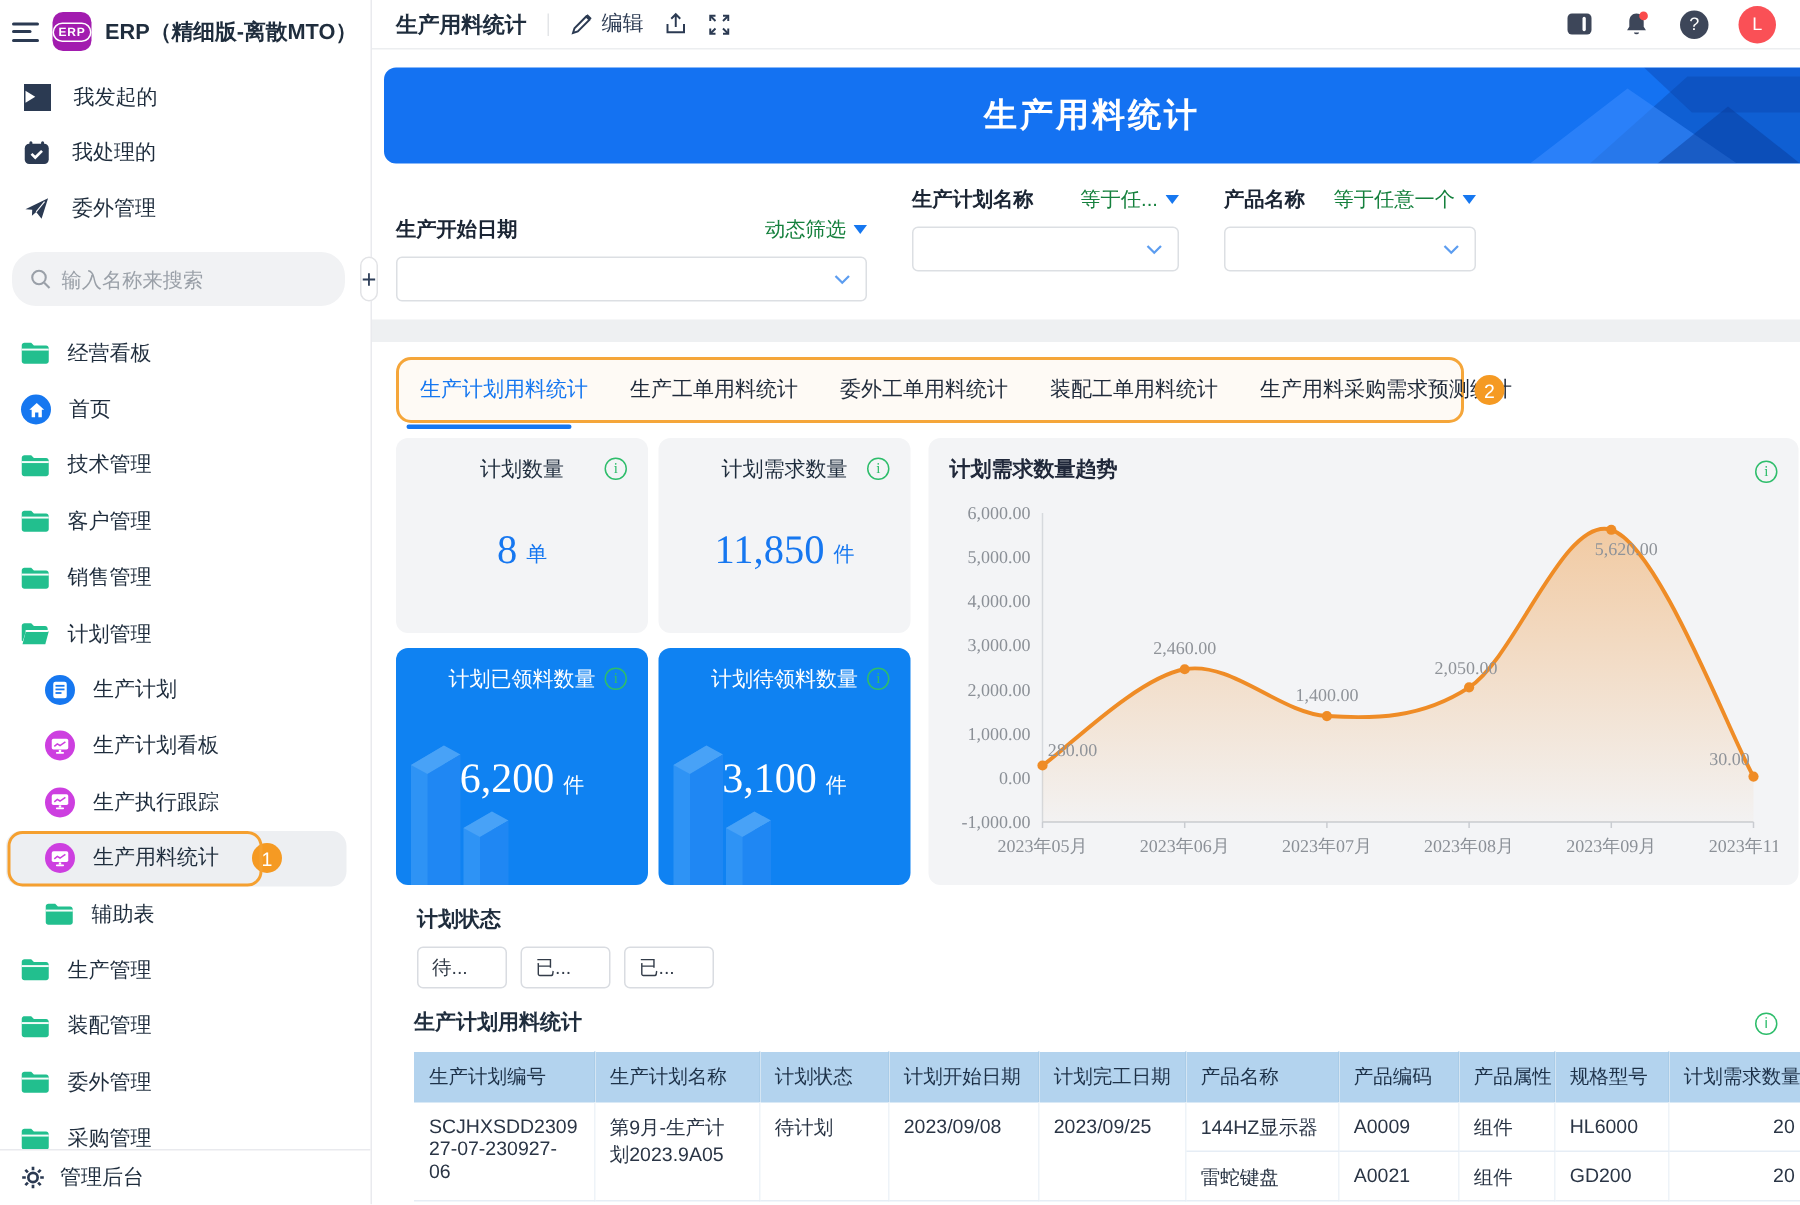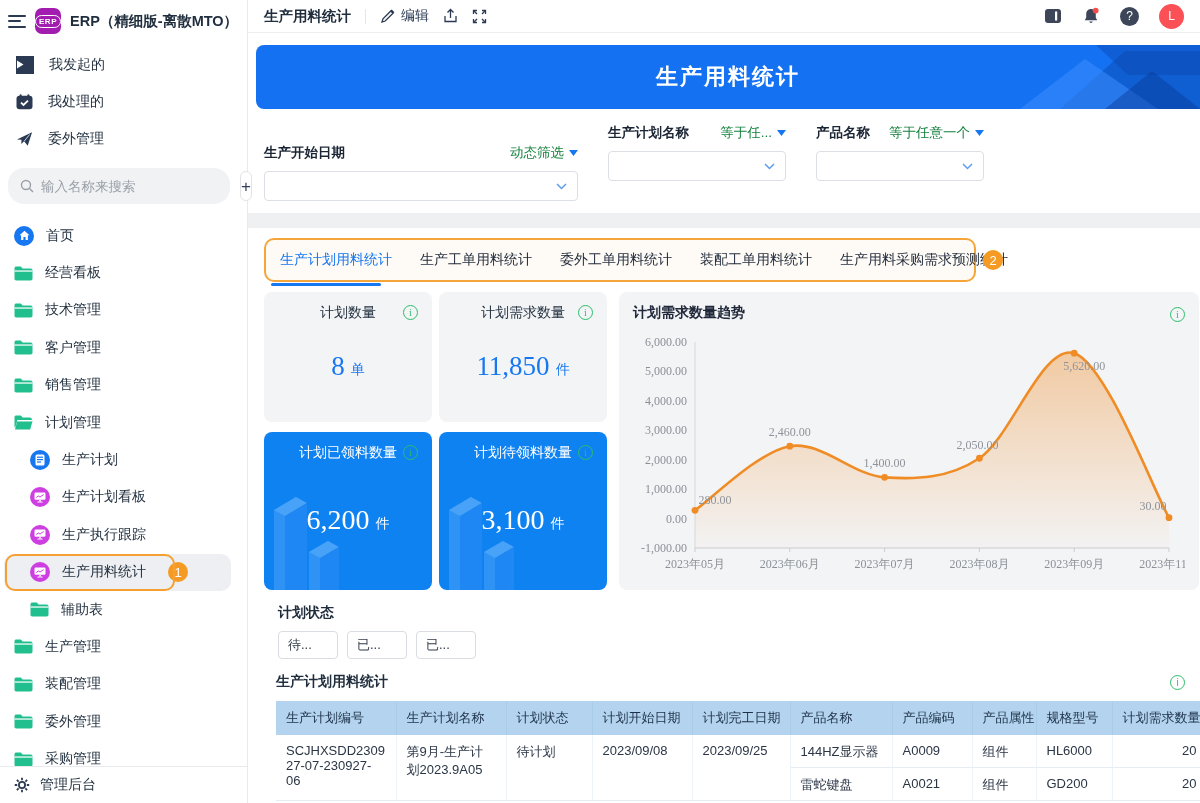--- a/index.html
+++ b/index.html
@@ -146,33 +146,33 @@
             <circle cx="6" cy="6" r="4.5" stroke="#9aa0a8" stroke-width="1.4" fill="none"></circle>
             <path d="M9.5 9.5 L13 13" stroke="#9aa0a8" stroke-width="1.4"></path>
           </svg>
         <input class="search-input" placeholder="输入名称来搜索" style="">
       </div>
       <div class="add-btn">+</div>
     </div>
 
     <nav class="menu" id="sidebar-menu">
         <div class="menu-item">
+          <svg width="19" height="15" viewBox="0 0 19 15">
+            <path d="M0.5 2.2 C0.5 1.2 1.3 0.5 2.3 0.5 H6.8 L8.6 2.4 H16.7 C17.7 2.4 18.5 3.2 18.5 4.2 V12.8 C18.5 13.8 17.7 14.5 16.7 14.5 H2.3 C1.3 14.5 0.5 13.8 0.5 12.8 Z" fill="#22bf8e"></path>
+            <rect x="0.5" y="4.4" width="18" height="1.3" fill="#fff" opacity="0.95"></rect>
+          </svg>
+          <span>经营看板</span>
+        </div>
+        <div class="menu-item">
           <span class="ci blue">
             <svg width="11" height="11" viewBox="0 0 12 12">
               <path d="M6 0.8 L11.4 5.6 H9.7 V11 H7.2 V7.6 H4.8 V11 H2.3 V5.6 H0.6 Z" fill="#fff"></path>
             </svg>
           </span>
           <span>首页</span>
-        </div>
-        <div class="menu-item">
-          <svg width="19" height="15" viewBox="0 0 19 15">
-            <path d="M0.5 2.2 C0.5 1.2 1.3 0.5 2.3 0.5 H6.8 L8.6 2.4 H16.7 C17.7 2.4 18.5 3.2 18.5 4.2 V12.8 C18.5 13.8 17.7 14.5 16.7 14.5 H2.3 C1.3 14.5 0.5 13.8 0.5 12.8 Z" fill="#22bf8e"></path>
-            <rect x="0.5" y="4.4" width="18" height="1.3" fill="#fff" opacity="0.95"></rect>
-          </svg>
-          <span>经营看板</span>
         </div>
         <div class="menu-item">
           <svg width="19" height="15" viewBox="0 0 19 15">
             <path d="M0.5 2.2 C0.5 1.2 1.3 0.5 2.3 0.5 H6.8 L8.6 2.4 H16.7 C17.7 2.4 18.5 3.2 18.5 4.2 V12.8 C18.5 13.8 17.7 14.5 16.7 14.5 H2.3 C1.3 14.5 0.5 13.8 0.5 12.8 Z" fill="#22bf8e"></path>
             <rect x="0.5" y="4.4" width="18" height="1.3" fill="#fff" opacity="0.95"></rect>
           </svg>
           <span>技术管理</span>
         </div>
         <div class="menu-item">
           <svg width="19" height="15" viewBox="0 0 19 15">

